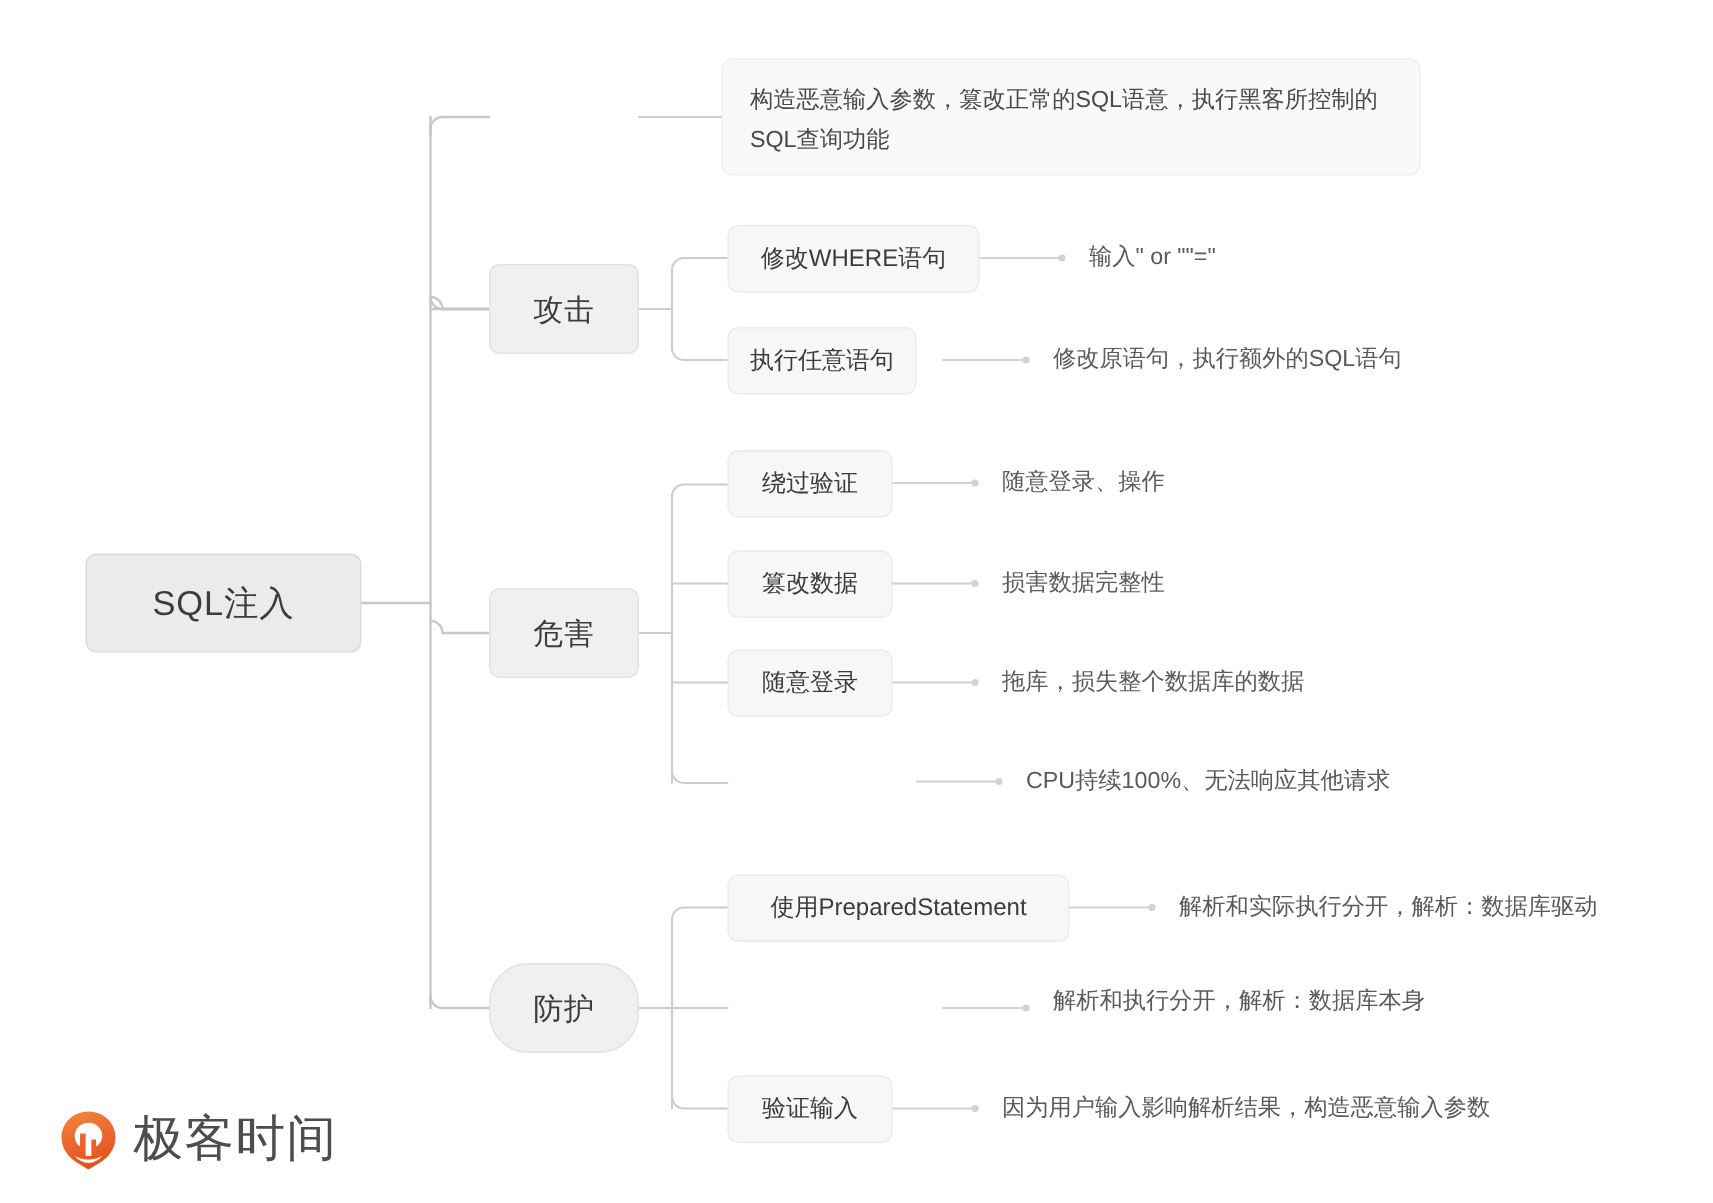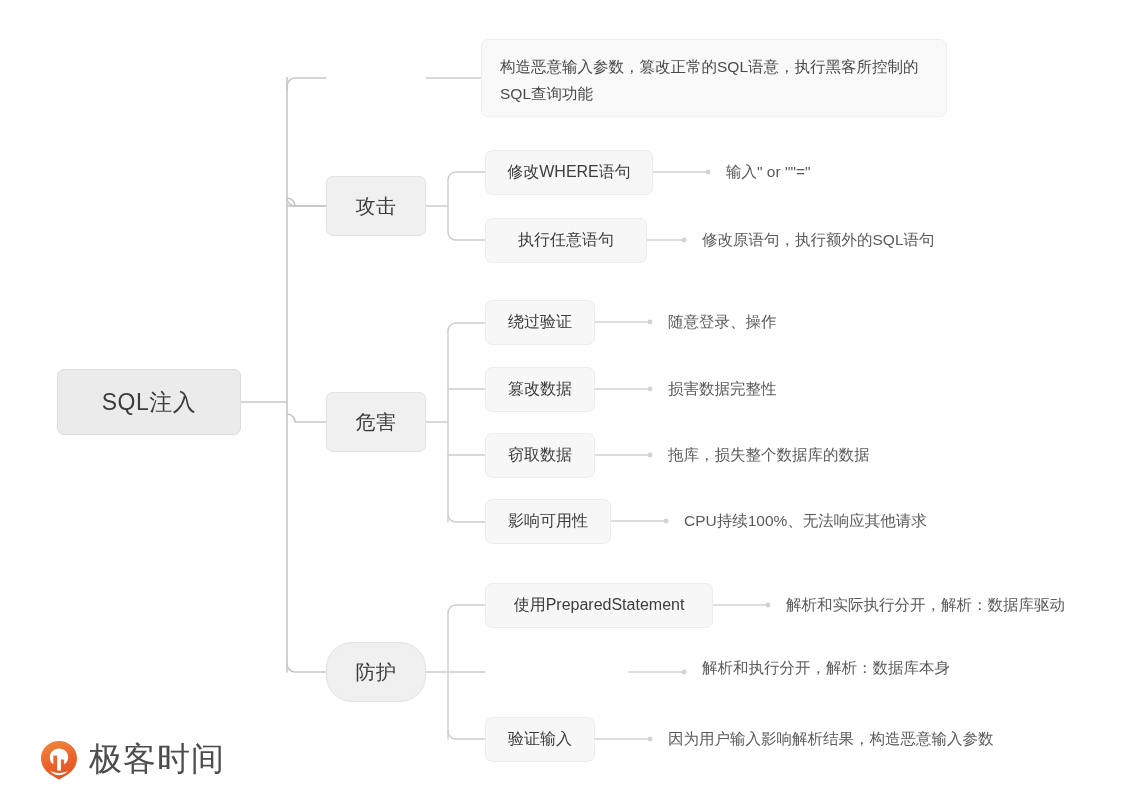--- a/index.html
+++ b/index.html
@@ -198,21 +198,21 @@
     <span>构造恶意输入参数，篡改正常的SQL语意，执行黑客所控制的SQL查询功能</span>
   </div>
 
   <div class="node node-l2" style="left:485px; top:150px; width:168px; height:45px;">
     <span>修改WHERE语句</span>
   </div>
   <div class="leaf-text" style="left:726px; top:161px;">
     <span>输入" or ""="</span>
   </div>
 
-  <div class="node node-l2" style="left:485px; top:218px; width:162px; height:45px;">
+  <div class="node node-l2" style="left:485px; top:218px; width:126px; height:45px;">
     <span>执行任意语句</span>
   </div>
   <div class="leaf-text" style="left:702px; top:229px;">
     <span>修改原语句，执行额外的SQL语句</span>
   </div>
 
   <div class="node node-l2" style="left:485px; top:300px; width:110px; height:45px;">
     <span>绕过验证</span>
   </div>
   <div class="leaf-text" style="left:668px; top:311px;">
@@ -220,29 +220,26 @@
   </div>
 
   <div class="node node-l2" style="left:485px; top:367px; width:110px; height:45px;">
     <span>篡改数据</span>
   </div>
   <div class="leaf-text" style="left:668px; top:378px;">
     <span>损害数据完整性</span>
   </div>
 
   <div class="node node-l2" style="left:485px; top:433px; width:110px; height:45px;">
-    <span>窃取数据</span>
+    <span>随意登录</span>
   </div>
   <div class="leaf-text" style="left:668px; top:444px;">
     <span>拖库，损失整个数据库的数据</span>
   </div>
 
-  <div class="node node-l2" style="left:485px; top:499px; width:126px; height:45px;">
-    <span>影响可用性</span>
-  </div>
   <div class="leaf-text" style="left:684px; top:510px;">
     <span>CPU持续100%、无法响应其他请求</span>
   </div>
 
   <div class="node node-l2" style="left:485px; top:583px; width:228px; height:45px;">
     <span>使用PreparedStatement</span>
   </div>
   <div class="leaf-text" style="left:786px; top:594px;">
     <span>解析和实际执行分开，解析：数据库驱动</span>
   </div>

